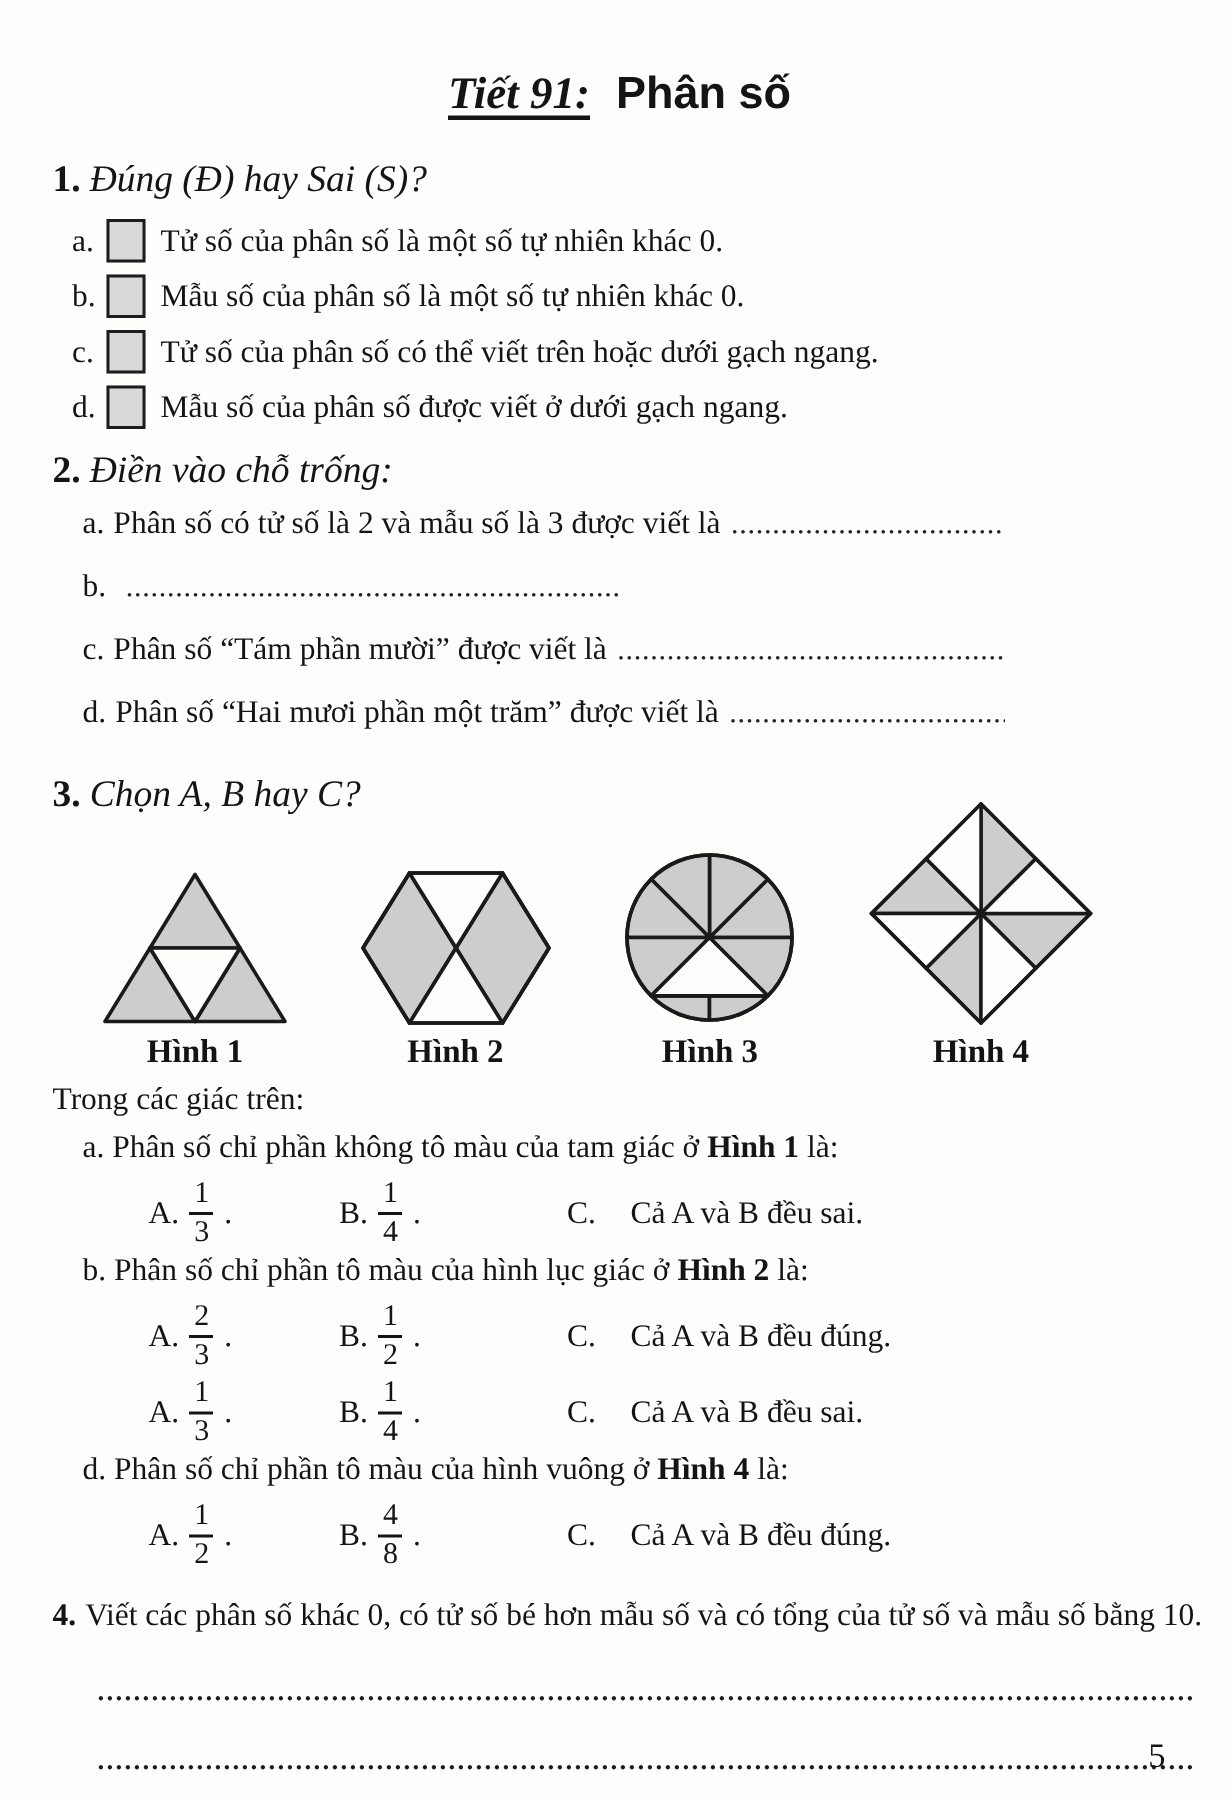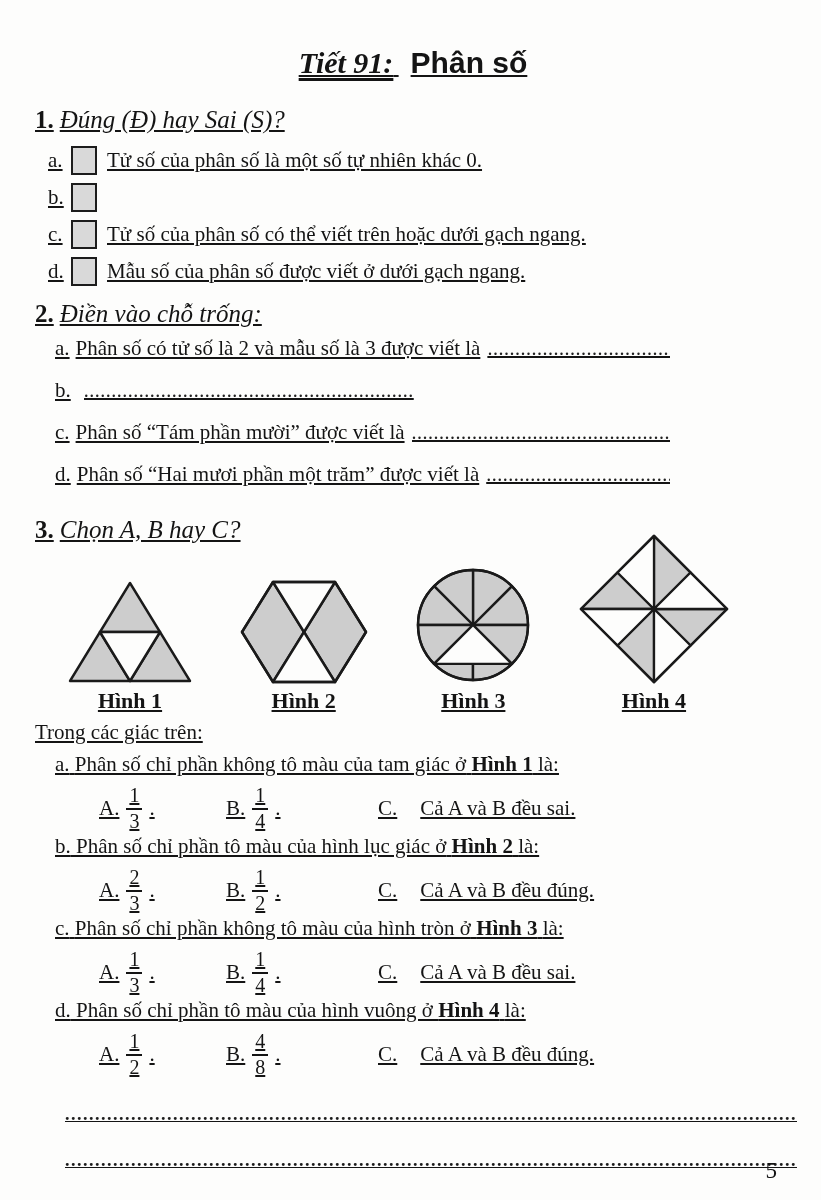--- a/index.html
+++ b/index.html
@@ -6,21 +6,20 @@
   html,body { margin:0; padding:0; background:#fff; }
   .page {
     position: relative;
     width: 821px; height: 1200px;
     background: #fdfdfc;
     color: #141414;
     font-family: "Liberation Serif", serif;
     font-size: 21px;
     padding: 46px 30px 0 35px;
     overflow: hidden;
-    text-decoration: underline;
   }
   
   .title-row { text-align: center; margin-bottom: 14px; height: 46px; }
   .title-prefix {
     font-style: italic; font-weight: bold; font-size: 30px;
     text-decoration: underline; text-underline-offset: 5px;
   }
   .title-main {
     font-family: "Liberation Sans", sans-serif;
     font-weight: bold; font-size: 30px; margin-left: 12px;
@@ -96,20 +95,21 @@
     <span class="sec-num">1.</span><span class="sec-it">Đúng (Đ) hay Sai (S)?</span>
   </div>
   <div class="s1-item">
     <span class="s1-label">a.</span>
     <span class="checkbox"></span>
     <span>Tử số của phân số là một số tự nhiên khác 0.</span>
   </div>
   <div class="s1-item">
     <span class="s1-label">b.</span>
     <span class="checkbox"></span>
+    <span>Mẫu số của phân số là một số tự nhiên khác 0.</span>
   </div>
   <div class="s1-item">
     <span class="s1-label">c.</span>
     <span class="checkbox"></span>
     <span>Tử số của phân số có thể viết trên hoặc dưới gạch ngang.</span>
   </div>
   <div class="s1-item">
     <span class="s1-label">d.</span>
     <span class="checkbox"></span>
     <span>Mẫu số của phân số được viết ở dưới gạch ngang.</span>
@@ -246,26 +246,20 @@
           <span class="den">2</span>
         </span>
       <span class="suffix">.</span>
     </div>
     <div class="opt opt-c">
       <span>C.</span>
       <span>Cả A và B đều đúng.</span>
     </div>
   </div>
 
-  <div class="q-line">
-    <span>c.</span>
-    <span>Phân số chỉ phần không tô màu của hình tròn ở</span>
-    <b>Hình 3</b>
-    <span>là:</span>
-  </div>
   <div class="opt-row">
     <div class="opt opt-a">
       <span>A.</span>
       <span class="frac">
           <span class="num">1</span>
           <span class="den">3</span>
         </span>
       <span class="suffix">.</span>
     </div>
     <div class="opt opt-b">
@@ -304,17 +298,20 @@
           <span class="den">8</span>
         </span>
       <span class="suffix">.</span>
     </div>
     <div class="opt opt-c">
       <span>C.</span>
       <span>Cả A và B đều đúng.</span>
     </div>
   </div>
 
+  <div class="s4">
+    <span class="sec-num">4.</span><span>Viết các phân số khác 0, có tử số bé hơn mẫu số và có tổng của tử số và mẫu số bằng 10.</span>
+  </div>
   <div class="answer-line first">........................................................................................................................................................................</div>
   <div class="answer-line">........................................................................................................................................................................</div>
 
   <div class="page-num">5</div>
 </div>
 
 </body></html>

